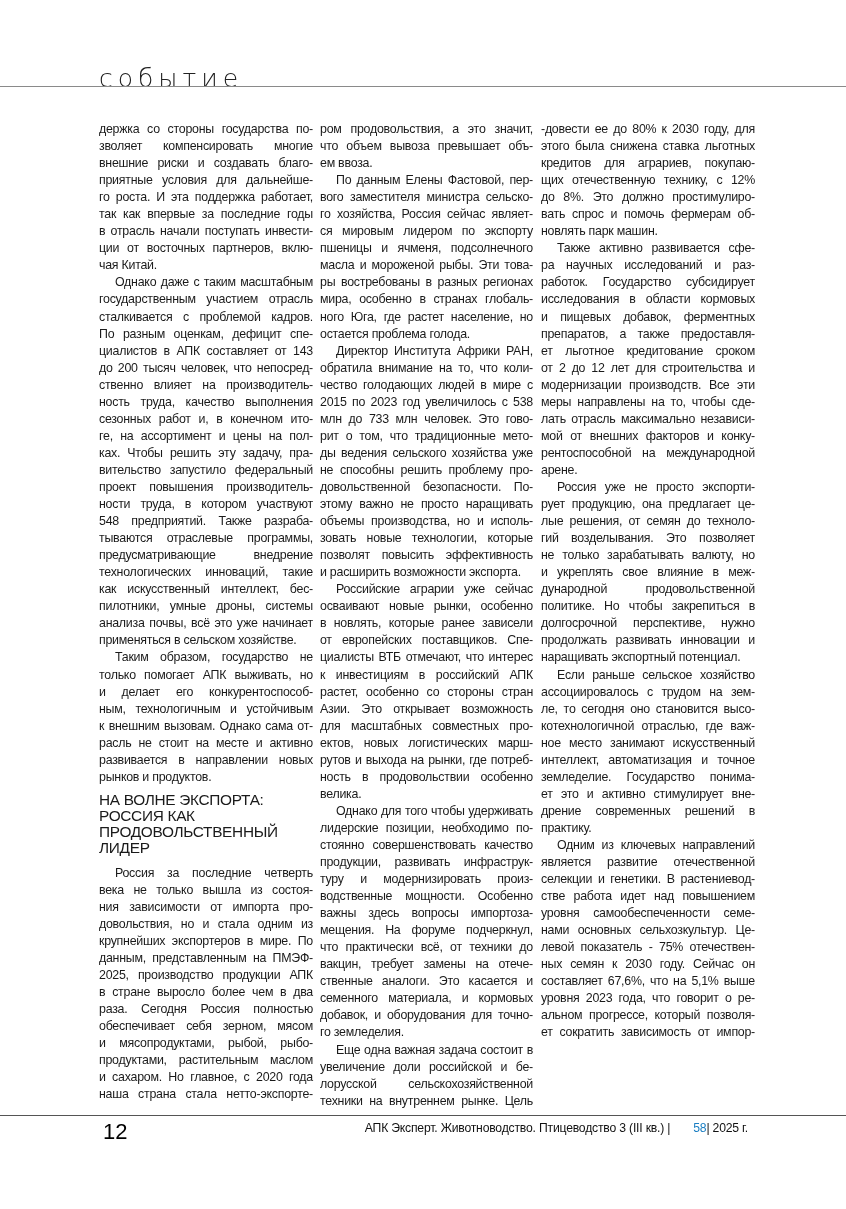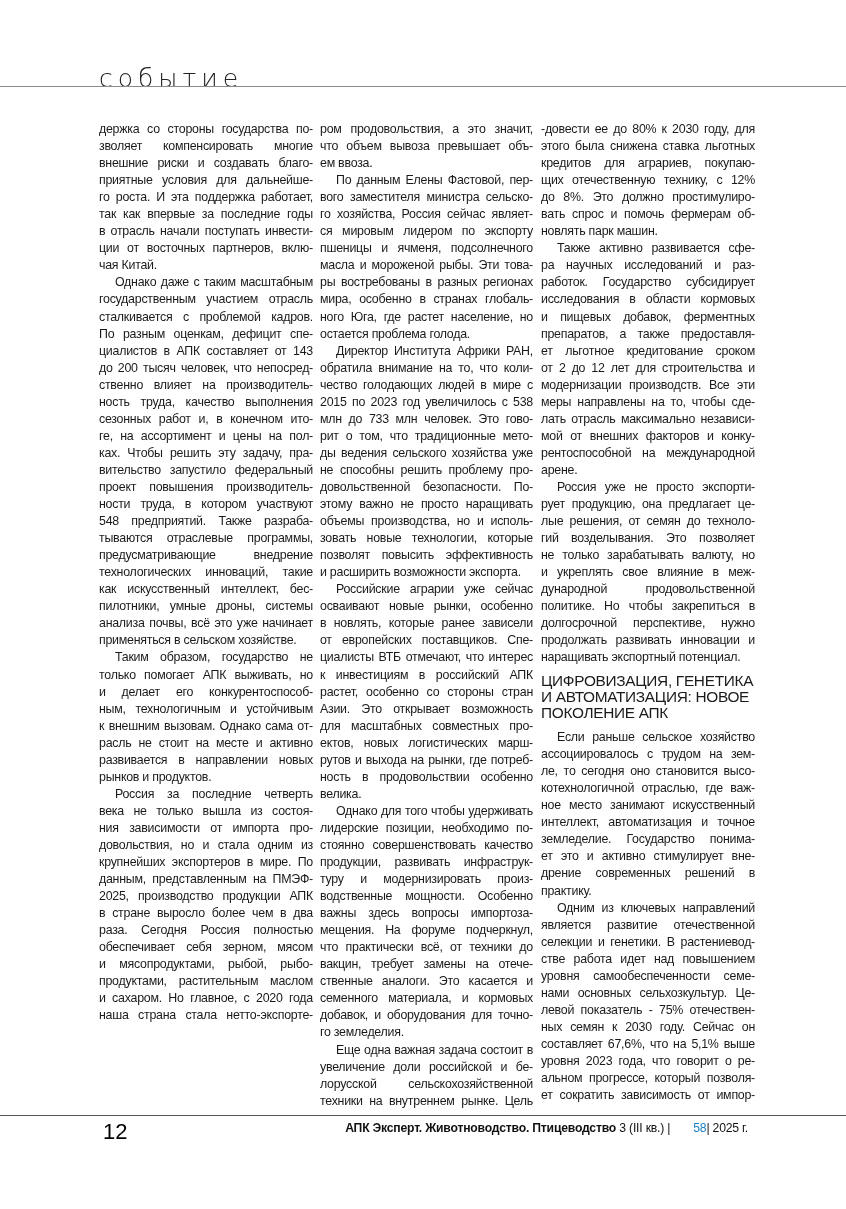--- a/index.html
+++ b/index.html
@@ -15,21 +15,21 @@
   .col3 { left: 541px; }
   .line { display: block; text-align: justify; text-align-last: justify; white-space: nowrap; height: 17.05px; overflow: visible; }
   .line.last { text-align-last: left; }
   .line.indent { padding-left: 16px; }
   .heading { font-size: 15.4px; line-height: 16.2px; text-transform: uppercase; color: #1a1a1a;
              margin: 6px 0 8px 0; letter-spacing: -0.3px; }
   .heading span { display: block; white-space: nowrap; }
   .rule-bottom { position: absolute; left: 0; top: 1115px; width: 846px; height: 1px; background: #555; }
   .page-num { position: absolute; left: 103px; top: 1119px; font-size: 22px; color: #000000; }
   .footer { position: absolute; right: 98px; top: 1121px; font-size: 12.2px; color: #111; white-space: nowrap; letter-spacing: -0.2px; }
-  .footer b { font-weight: bold; }
+  .footer b { font-weight: normal; }
   .footer .issue-num { color: #1a7ec2; padding-left: 23px; }
 </style>
 </head>
 <body>
 
 <div class="section-label">событие</div>
 <div class="rule-top"></div>
 
 <div class="col col1">
     <div class="para">
@@ -70,20 +70,26 @@
     <div class="para">
       <span class="line indent">Таким образом, государство не</span>
       <span class="line">только помогает АПК выживать, но</span>
       <span class="line">и делает его конкурентоспособ-</span>
       <span class="line">ным, технологичным и устойчивым</span>
       <span class="line">к внешним вызовам. Однако сама от-</span>
       <span class="line">расль не стоит на месте и активно</span>
       <span class="line">развивается в направлении новых</span>
       <span class="line last">рынков и продуктов.</span>
     </div>
+    <div class="heading">
+      <span>НА ВОЛНЕ ЭКСПОРТА:</span>
+      <span>РОССИЯ КАК</span>
+      <span>ПРОДОВОЛЬСТВЕННЫЙ</span>
+      <span>ЛИДЕР</span>
+    </div>
     <div class="para">
       <span class="line indent">Россия за последние четверть</span>
       <span class="line">века не только вышла из состоя-</span>
       <span class="line">ния зависимости от импорта про-</span>
       <span class="line">довольствия, но и стала одним из</span>
       <span class="line">крупнейших экспортеров в мире. По</span>
       <span class="line">данным, представленным на ПМЭФ-</span>
       <span class="line">2025, производство продукции АПК</span>
       <span class="line">в стране выросло более чем в два</span>
       <span class="line">раза. Сегодня Россия полностью</span>
@@ -198,25 +204,20 @@
       <span class="line">лые решения, от семян до техноло-</span>
       <span class="line">гий возделывания. Это позволяет</span>
       <span class="line">не только зарабатывать валюту, но</span>
       <span class="line">и укреплять свое влияние в меж-</span>
       <span class="line">дународной продовольственной</span>
       <span class="line">политике. Но чтобы закрепиться в</span>
       <span class="line">долгосрочной перспективе, нужно</span>
       <span class="line">продолжать развивать инновации и</span>
       <span class="line last">наращивать экспортный потенциал.</span>
     </div>
-    <div class="heading">
-      <span>ЦИФРОВИЗАЦИЯ, ГЕНЕТИКА</span>
-      <span>И АВТОМАТИЗАЦИЯ: НОВОЕ</span>
-      <span>ПОКОЛЕНИЕ АПК</span>
-    </div>
     <div class="para">
       <span class="line indent">Если раньше сельское хозяйство</span>
       <span class="line">ассоциировалось с трудом на зем-</span>
       <span class="line">ле, то сегодня оно становится высо-</span>
       <span class="line">котехнологичной отраслью, где важ-</span>
       <span class="line">ное место занимают искусственный</span>
       <span class="line">интеллект, автоматизация и точное</span>
       <span class="line">земледелие. Государство понима-</span>
       <span class="line">ет это и активно стимулирует вне-</span>
       <span class="line">дрение современных решений в</span>

